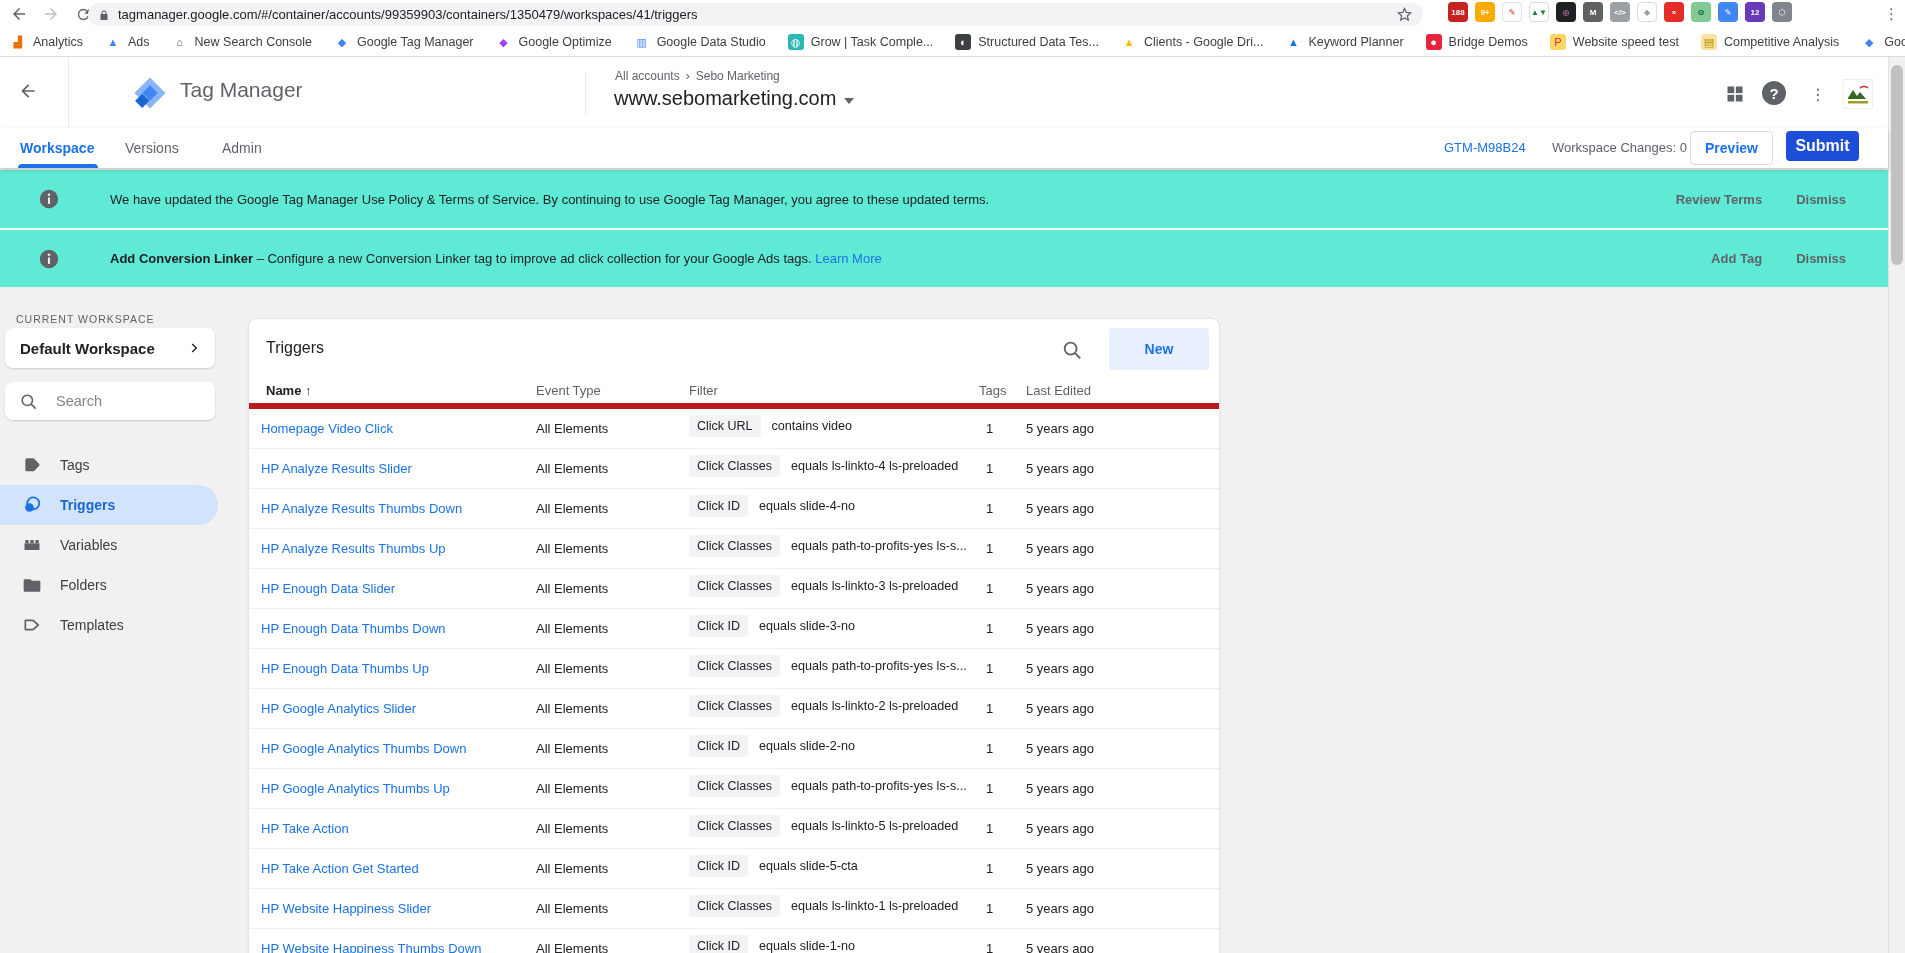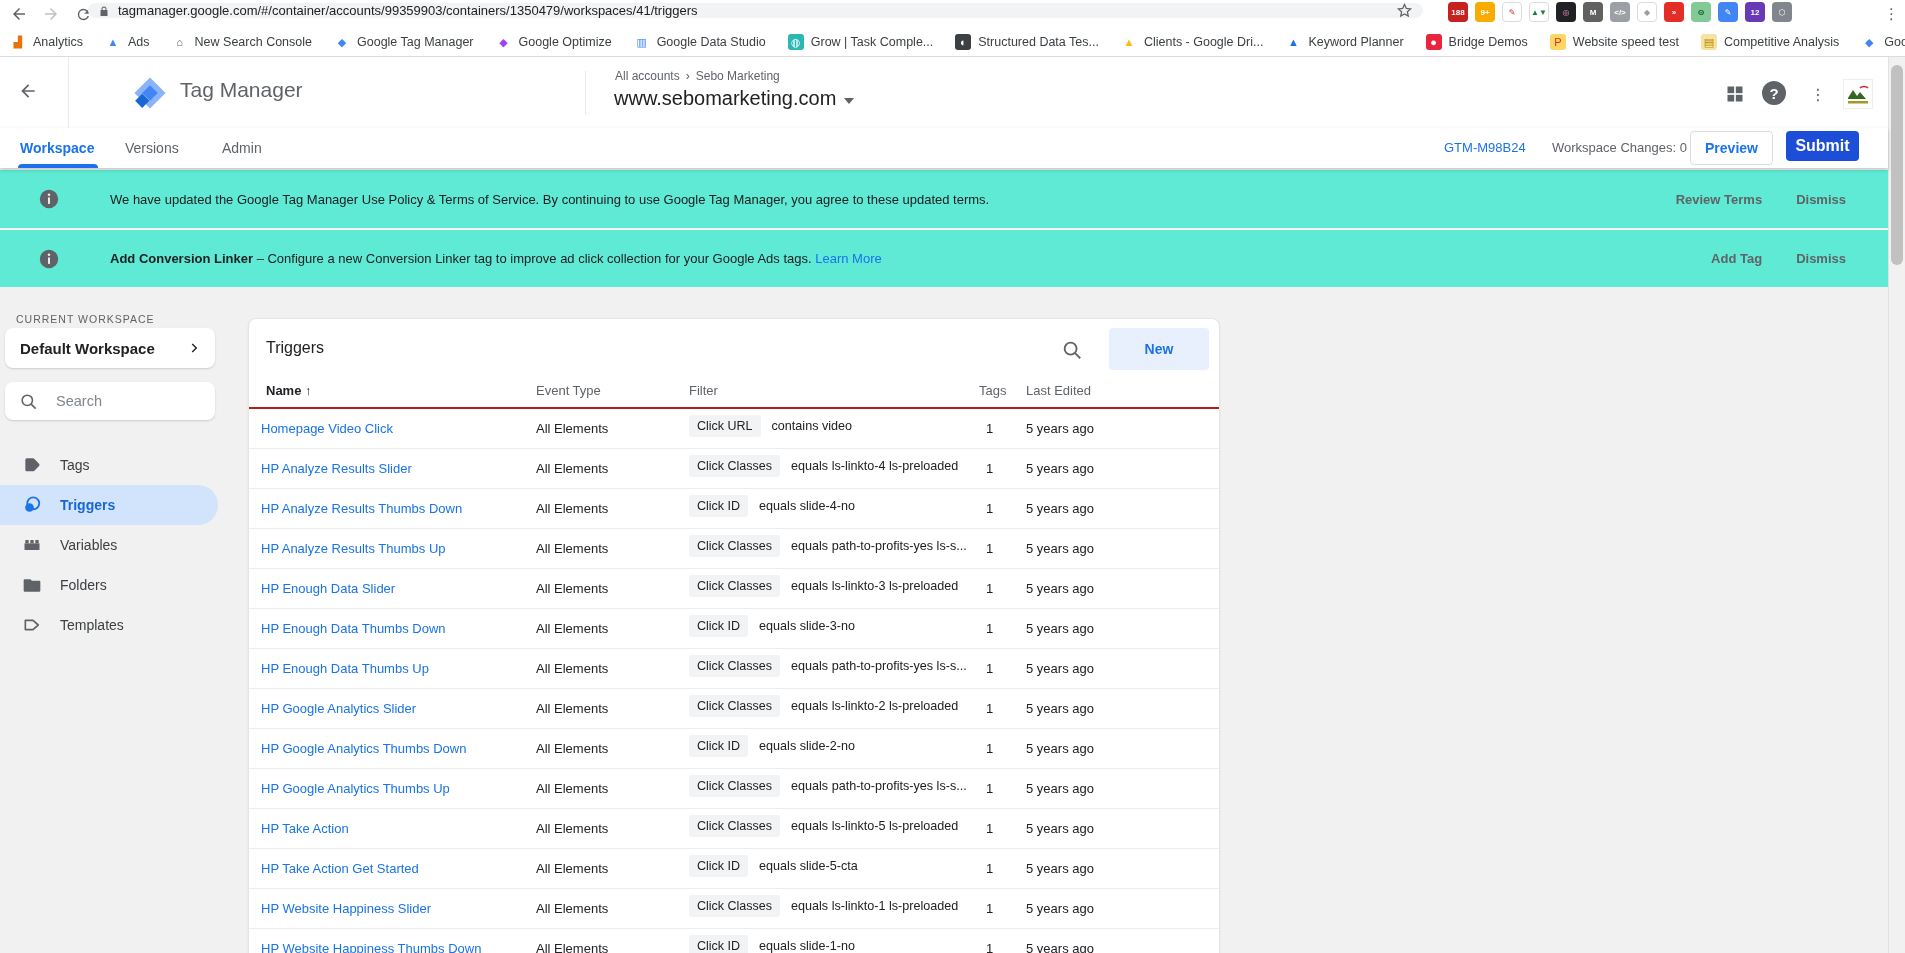--- a/index.html
+++ b/index.html
@@ -2,21 +2,21 @@
 <html><head>
 <meta charset="utf-8">
 <style>
   * { margin:0; padding:0; box-sizing:border-box; }
   html,body { width:1905px; height:953px; overflow:hidden; font-family:"Liberation Sans","DejaVu Sans",sans-serif; background:#f1f1f2; }
   svg { display:block; }
 
   
   #toolbar { position:absolute; left:0; top:0; width:1905px; height:28px; background:#fff; display:flex; align-items:center; }
   .nav-btn { width:26px; height:26px; display:flex; align-items:center; justify-content:center; margin-left:6px; border-radius:50%; cursor:pointer; }
-  #omnibox { position:absolute; left:88px; top:3px; width:1335px; height:15px; background:#f1f3f4; border-radius:12px; display:flex; align-items:center; padding:0 10px; }
+  #omnibox { position:absolute; left:88px; top:3px; width:1335px; height:23px; background:#f1f3f4; border-radius:12px; display:flex; align-items:center; padding:0 10px; }
   #omnibox .url { font-size:13px; color:#202124; margin-left:8px; white-space:nowrap; overflow:hidden; flex:1; }
   #ext-row { position:absolute; left:1448px; top:2px; display:flex; align-items:center; gap:7px; }
   .ext { width:20px; height:20px; border-radius:4px; display:flex; align-items:center; justify-content:center; font-size:8px; font-weight:bold; color:#fff; cursor:pointer; }
   .ext.brd { border:1px solid #dadce0; }
   #browser-menu { position:absolute; left:1884px; top:3px; color:#5f6368; font-size:15px; letter-spacing:0; cursor:pointer; line-height:22px; }
 
   
   #bookmarks { position:absolute; left:0; top:28px; width:1905px; height:29px; background:#fff; border-bottom:1px solid #dadce0; display:flex; align-items:center; padding:0 10px; }
   .bookmark { display:flex; align-items:center; gap:7px; margin-right:22px; cursor:pointer; white-space:nowrap; }
   .bookmark .fav { width:16px; height:16px; border-radius:3px; display:flex; align-items:center; justify-content:center; font-size:11px; line-height:16px; }
@@ -73,21 +73,21 @@
   .nav-item .nav-label { margin-left:18px; font-size:14px; }
   .nav-item.active { background:#d2e3fc; border-radius:0 22px 22px 0; color:#1967d2; }
   .nav-item.active .nav-icon { color:#1a73e8; }
   .nav-item.active .nav-label { font-weight:bold; }
 
   
   #card { position:absolute; left:248px; top:318px; width:972px; height:700px; background:#fff; border:1px solid #e3e5e8; border-radius:8px 8px 0 0; box-shadow:0 1px 2px rgba(0,0,0,.08); }
   #card-title { position:absolute; left:17px; top:20px; font-size:16px; color:#202124; }
   #card-search { position:absolute; left:812px; top:20px; width:24px; height:24px; color:#5f6368; cursor:pointer; }
   #new-btn { position:absolute; left:860px; top:9px; width:100px; height:42px; background:#e8f0fe; border-radius:4px; color:#1a73e8; font-size:14px; font-weight:bold; display:flex; align-items:center; justify-content:center; cursor:pointer; }
-  #col-hdr { position:absolute; left:0; top:56px; width:100%; height:34px; border-bottom:2px solid #b91c1c; font-size:13px; color:#5f6368; }
+  #col-hdr { position:absolute; left:0; top:56px; width:100%; height:34px; border-bottom:6px solid #b91c1c; font-size:13px; color:#5f6368; }
   #col-hdr .ch { position:absolute; top:8px; }
   #col-hdr .ch-name { left:17px; color:#202124; font-weight:bold; }
   #rows { position:absolute; left:0; top:90px; width:100%; }
   .row { position:relative; height:40px; border-bottom:1px solid #eceef0; font-size:13px; color:#202124; cursor:pointer; }
   .row > * { position:absolute; top:12px; white-space:nowrap; }
   .c-name { left:12px; color:#1a73e8; text-decoration:none; }
   .c-event { left:287px; }
   .c-filter { left:440px; top:6px !important; width:292px; overflow:hidden; display:flex; align-items:center; }
   .chip { background:#f1f3f4; color:#202124; font-size:12.5px; padding:4px 8px; border-radius:3px; flex:none; }
   .cond { margin-left:11px; font-size:12.6px; }

